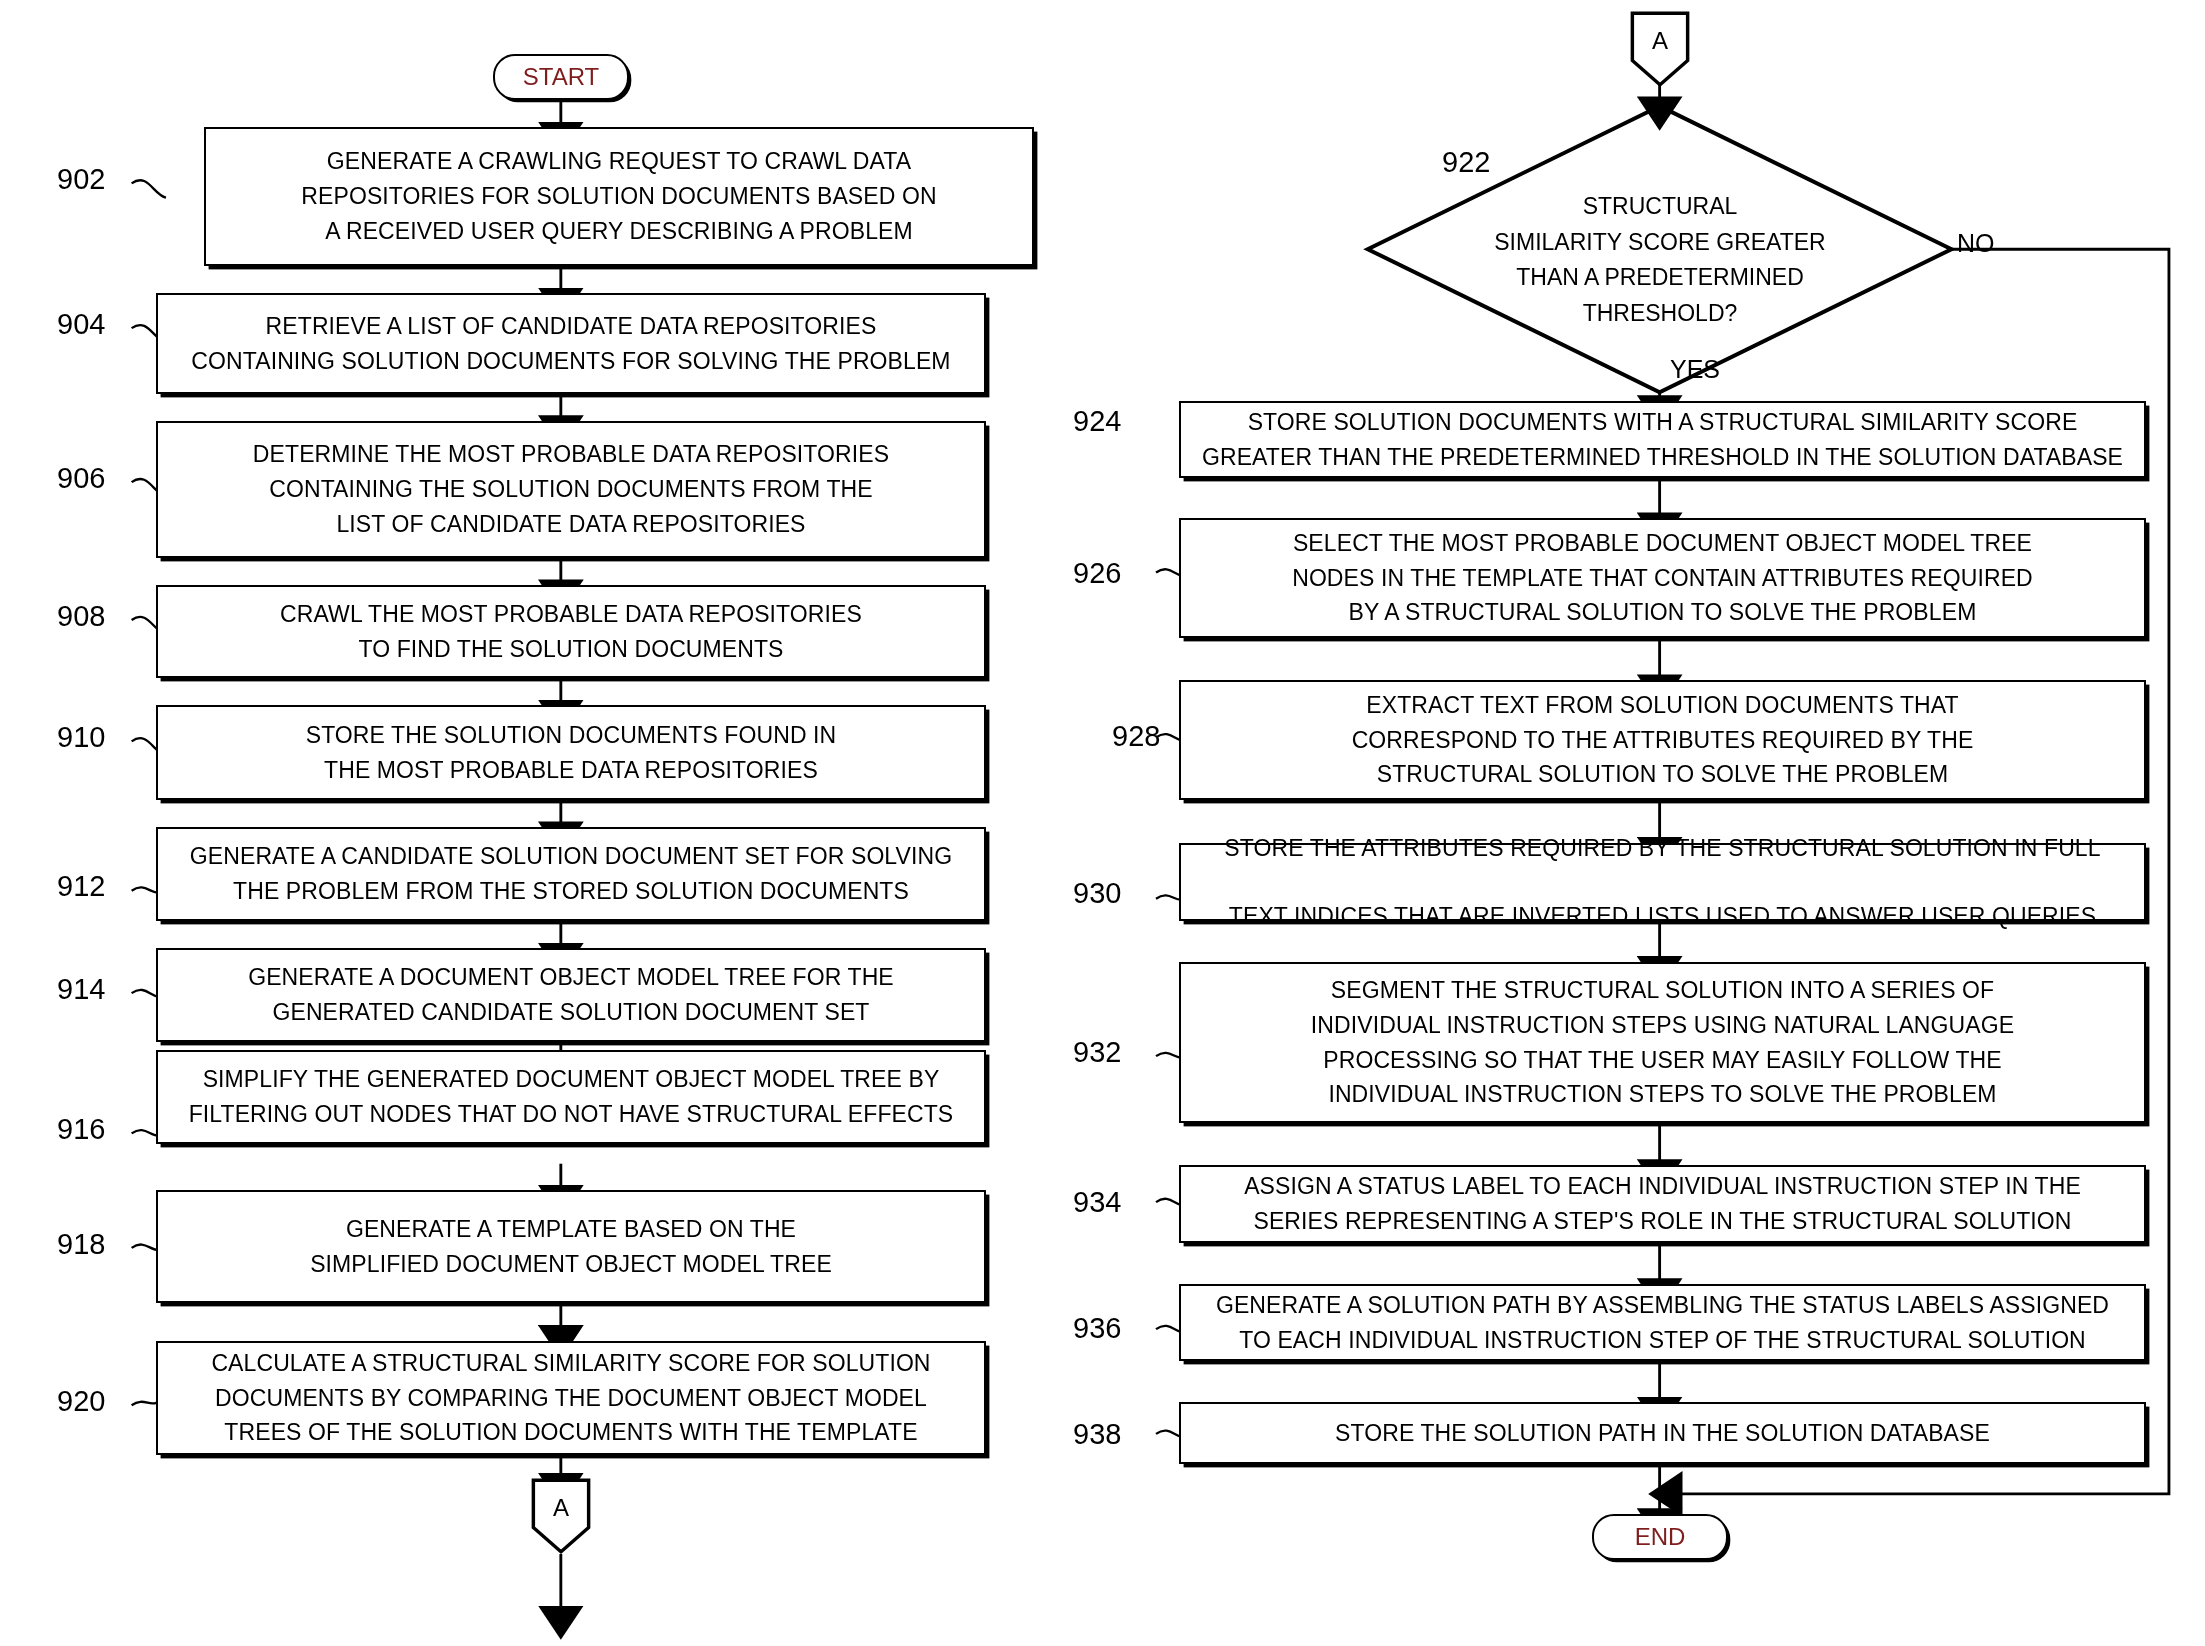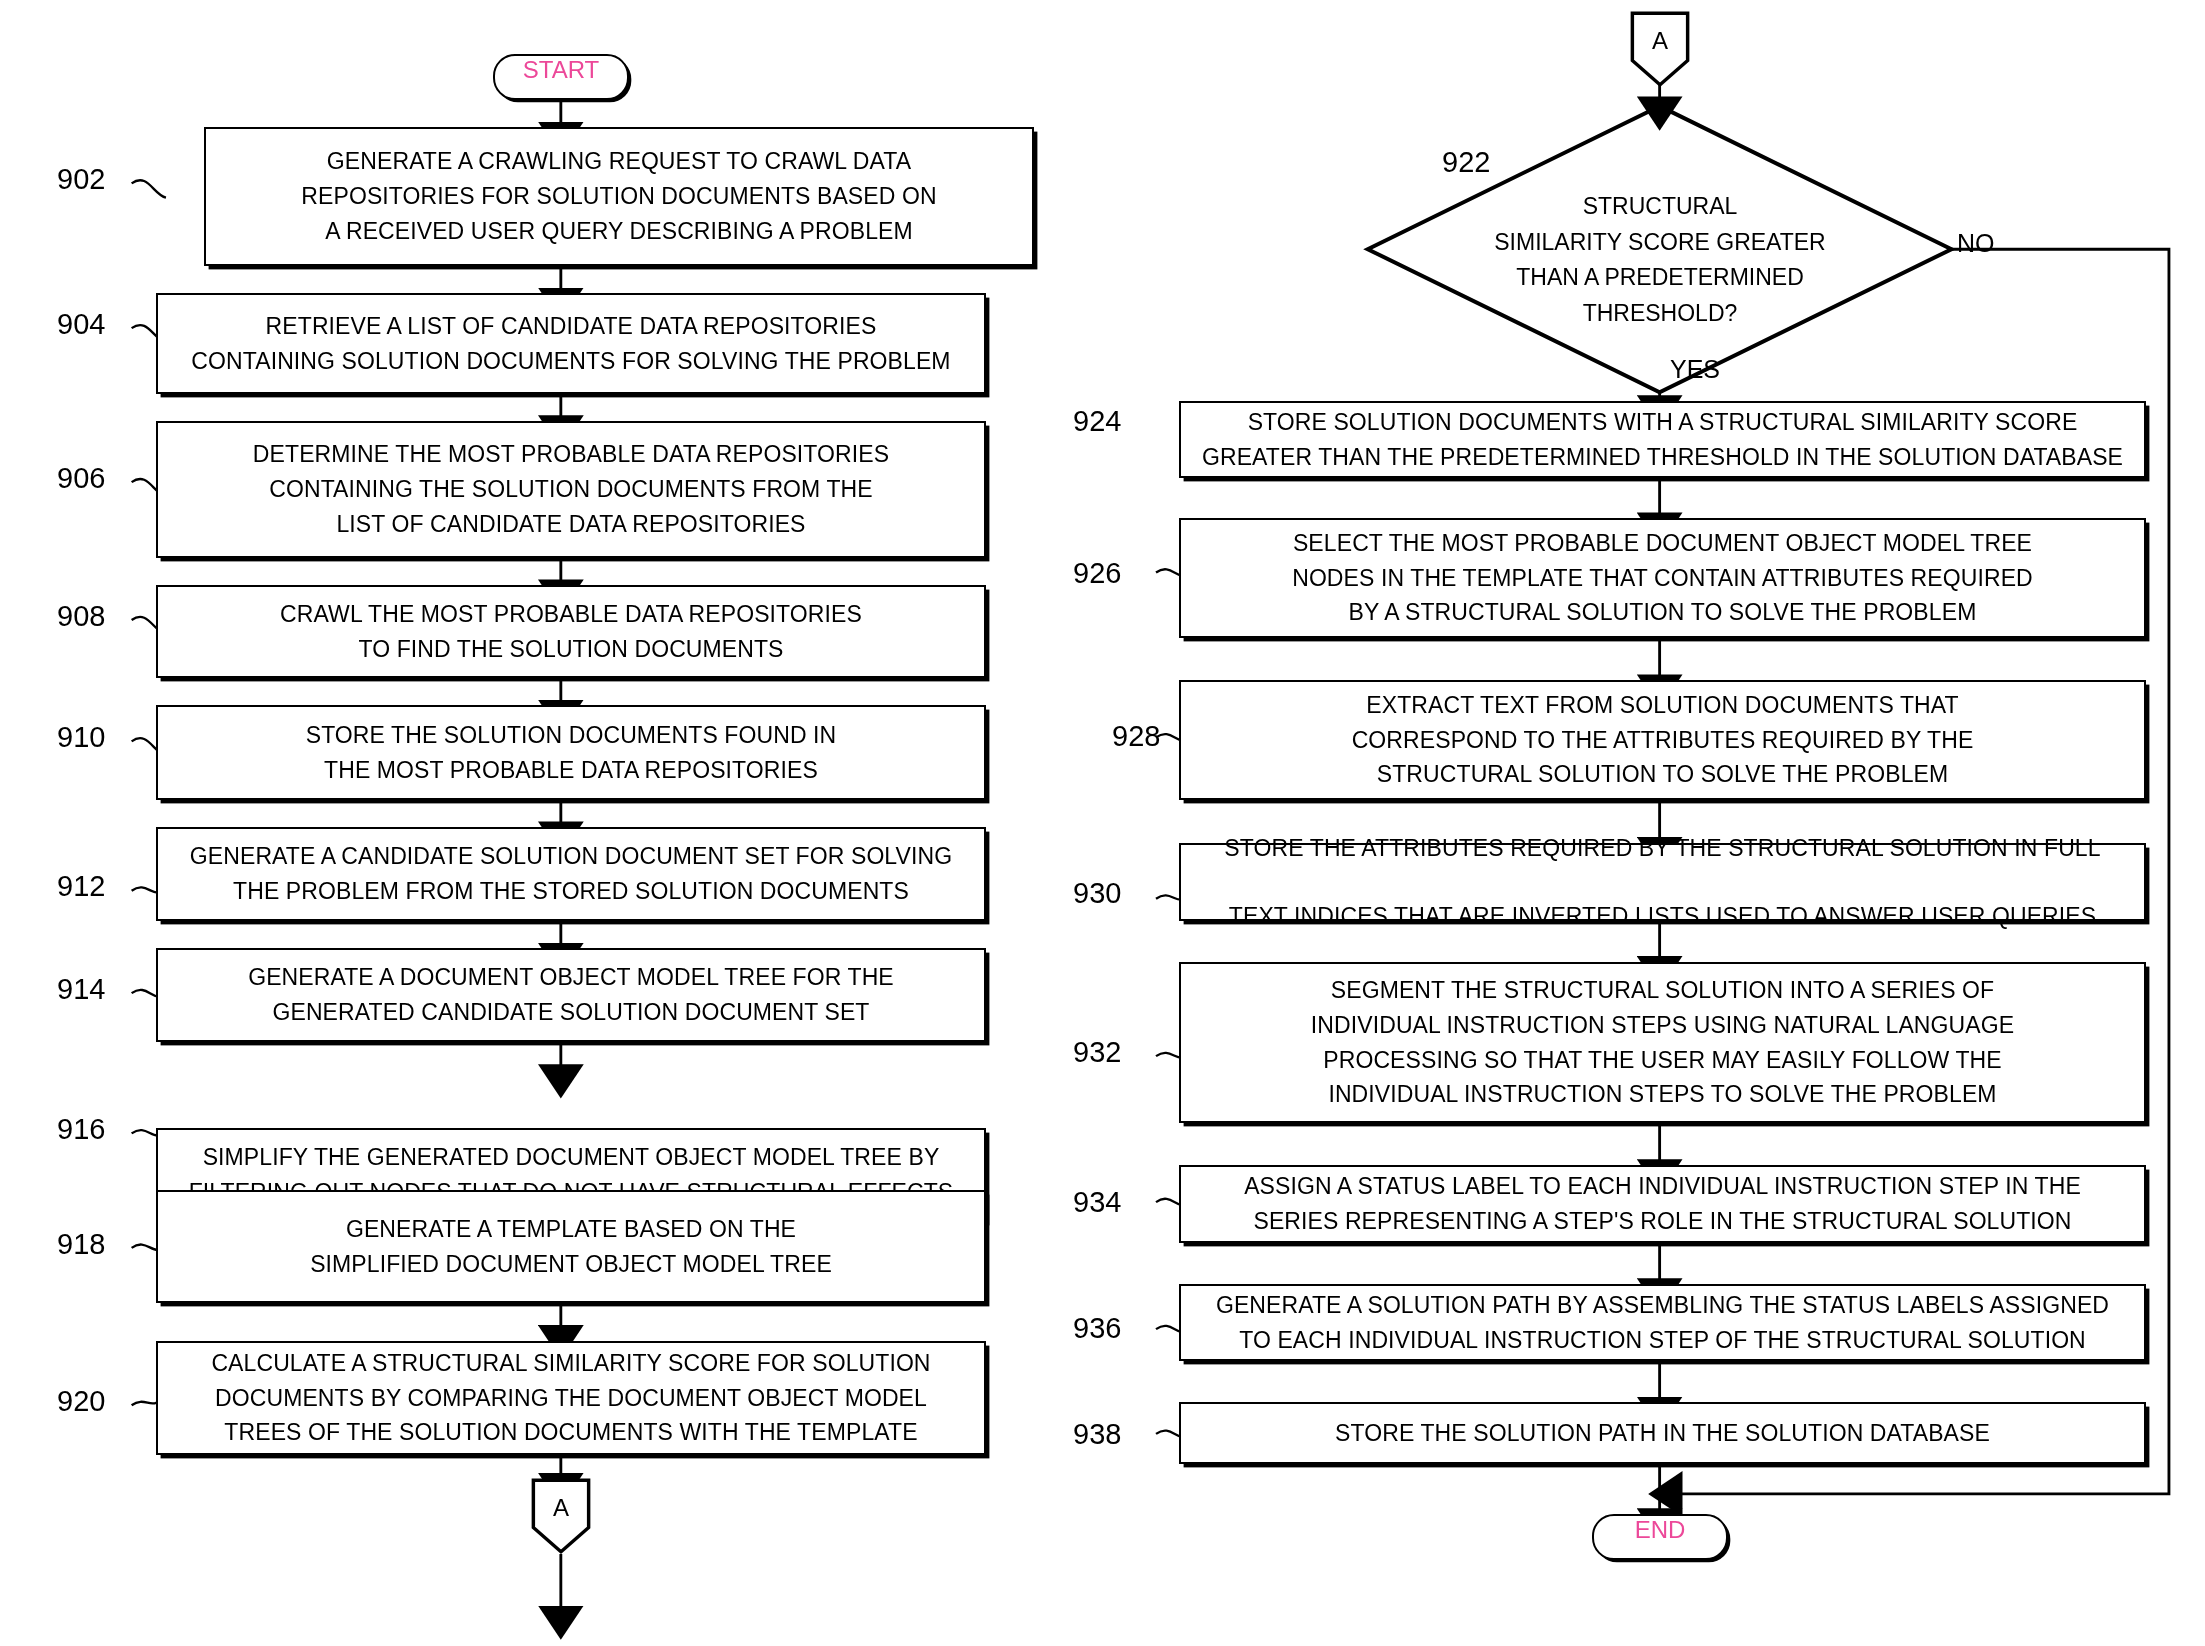--- a/index.html
+++ b/index.html
@@ -57,24 +57,25 @@
     white-space: nowrap;
   }
   
   .terminator {
     position: absolute;
     box-sizing: border-box;
     border: 2.9px solid #000000;
     border-radius: 22px;
     background: #ffffff;
     display: flex;
+    align-items: center;
     justify-content: center;
     font-family: "Liberation Sans", sans-serif;
     font-size: 24px;
-    color: #ec4899;
+    color: #7f1d1d;
     z-index: 6;
     box-shadow: 2.9px 2.9px 0 -0.6px #000000;
   }
   
   .connector {
     position: absolute;
     z-index: 6;
   }
   .connector .lbl {
     position: absolute;
@@ -253,21 +254,21 @@
     <span class="ln">THE PROBLEM FROM THE STORED SOLUTION DOCUMENTS</span>
   </div>
   <div class="refnum" style="left:57px; top:870px;">912</div>
 
   <div class="pbox" style="left:156px; top:948px; width:830px; height:94px;">
     <span class="ln">GENERATE A DOCUMENT OBJECT MODEL TREE FOR THE</span>
     <span class="ln">GENERATED CANDIDATE SOLUTION DOCUMENT SET</span>
   </div>
   <div class="refnum" style="left:57px; top:973px;">914</div>
 
-  <div class="pbox" style="left:156px; top:1128px; width:830px; height:94px;">
+  <div class="pbox" style="left:156px; top:1050px; width:830px; height:94px;">
     <span class="ln">SIMPLIFY THE GENERATED DOCUMENT OBJECT MODEL TREE BY</span>
     <span class="ln">FILTERING OUT NODES THAT DO NOT HAVE STRUCTURAL EFFECTS</span>
   </div>
   <div class="refnum" style="left:57px; top:1113px;">916</div>
 
   <div class="pbox" style="left:156px; top:1190px; width:830px; height:113px;">
     <span class="ln">GENERATE A TEMPLATE BASED ON THE</span>
     <span class="ln">SIMPLIFIED DOCUMENT OBJECT MODEL TREE</span>
   </div>
   <div class="refnum" style="left:57px; top:1228px;">918</div>

